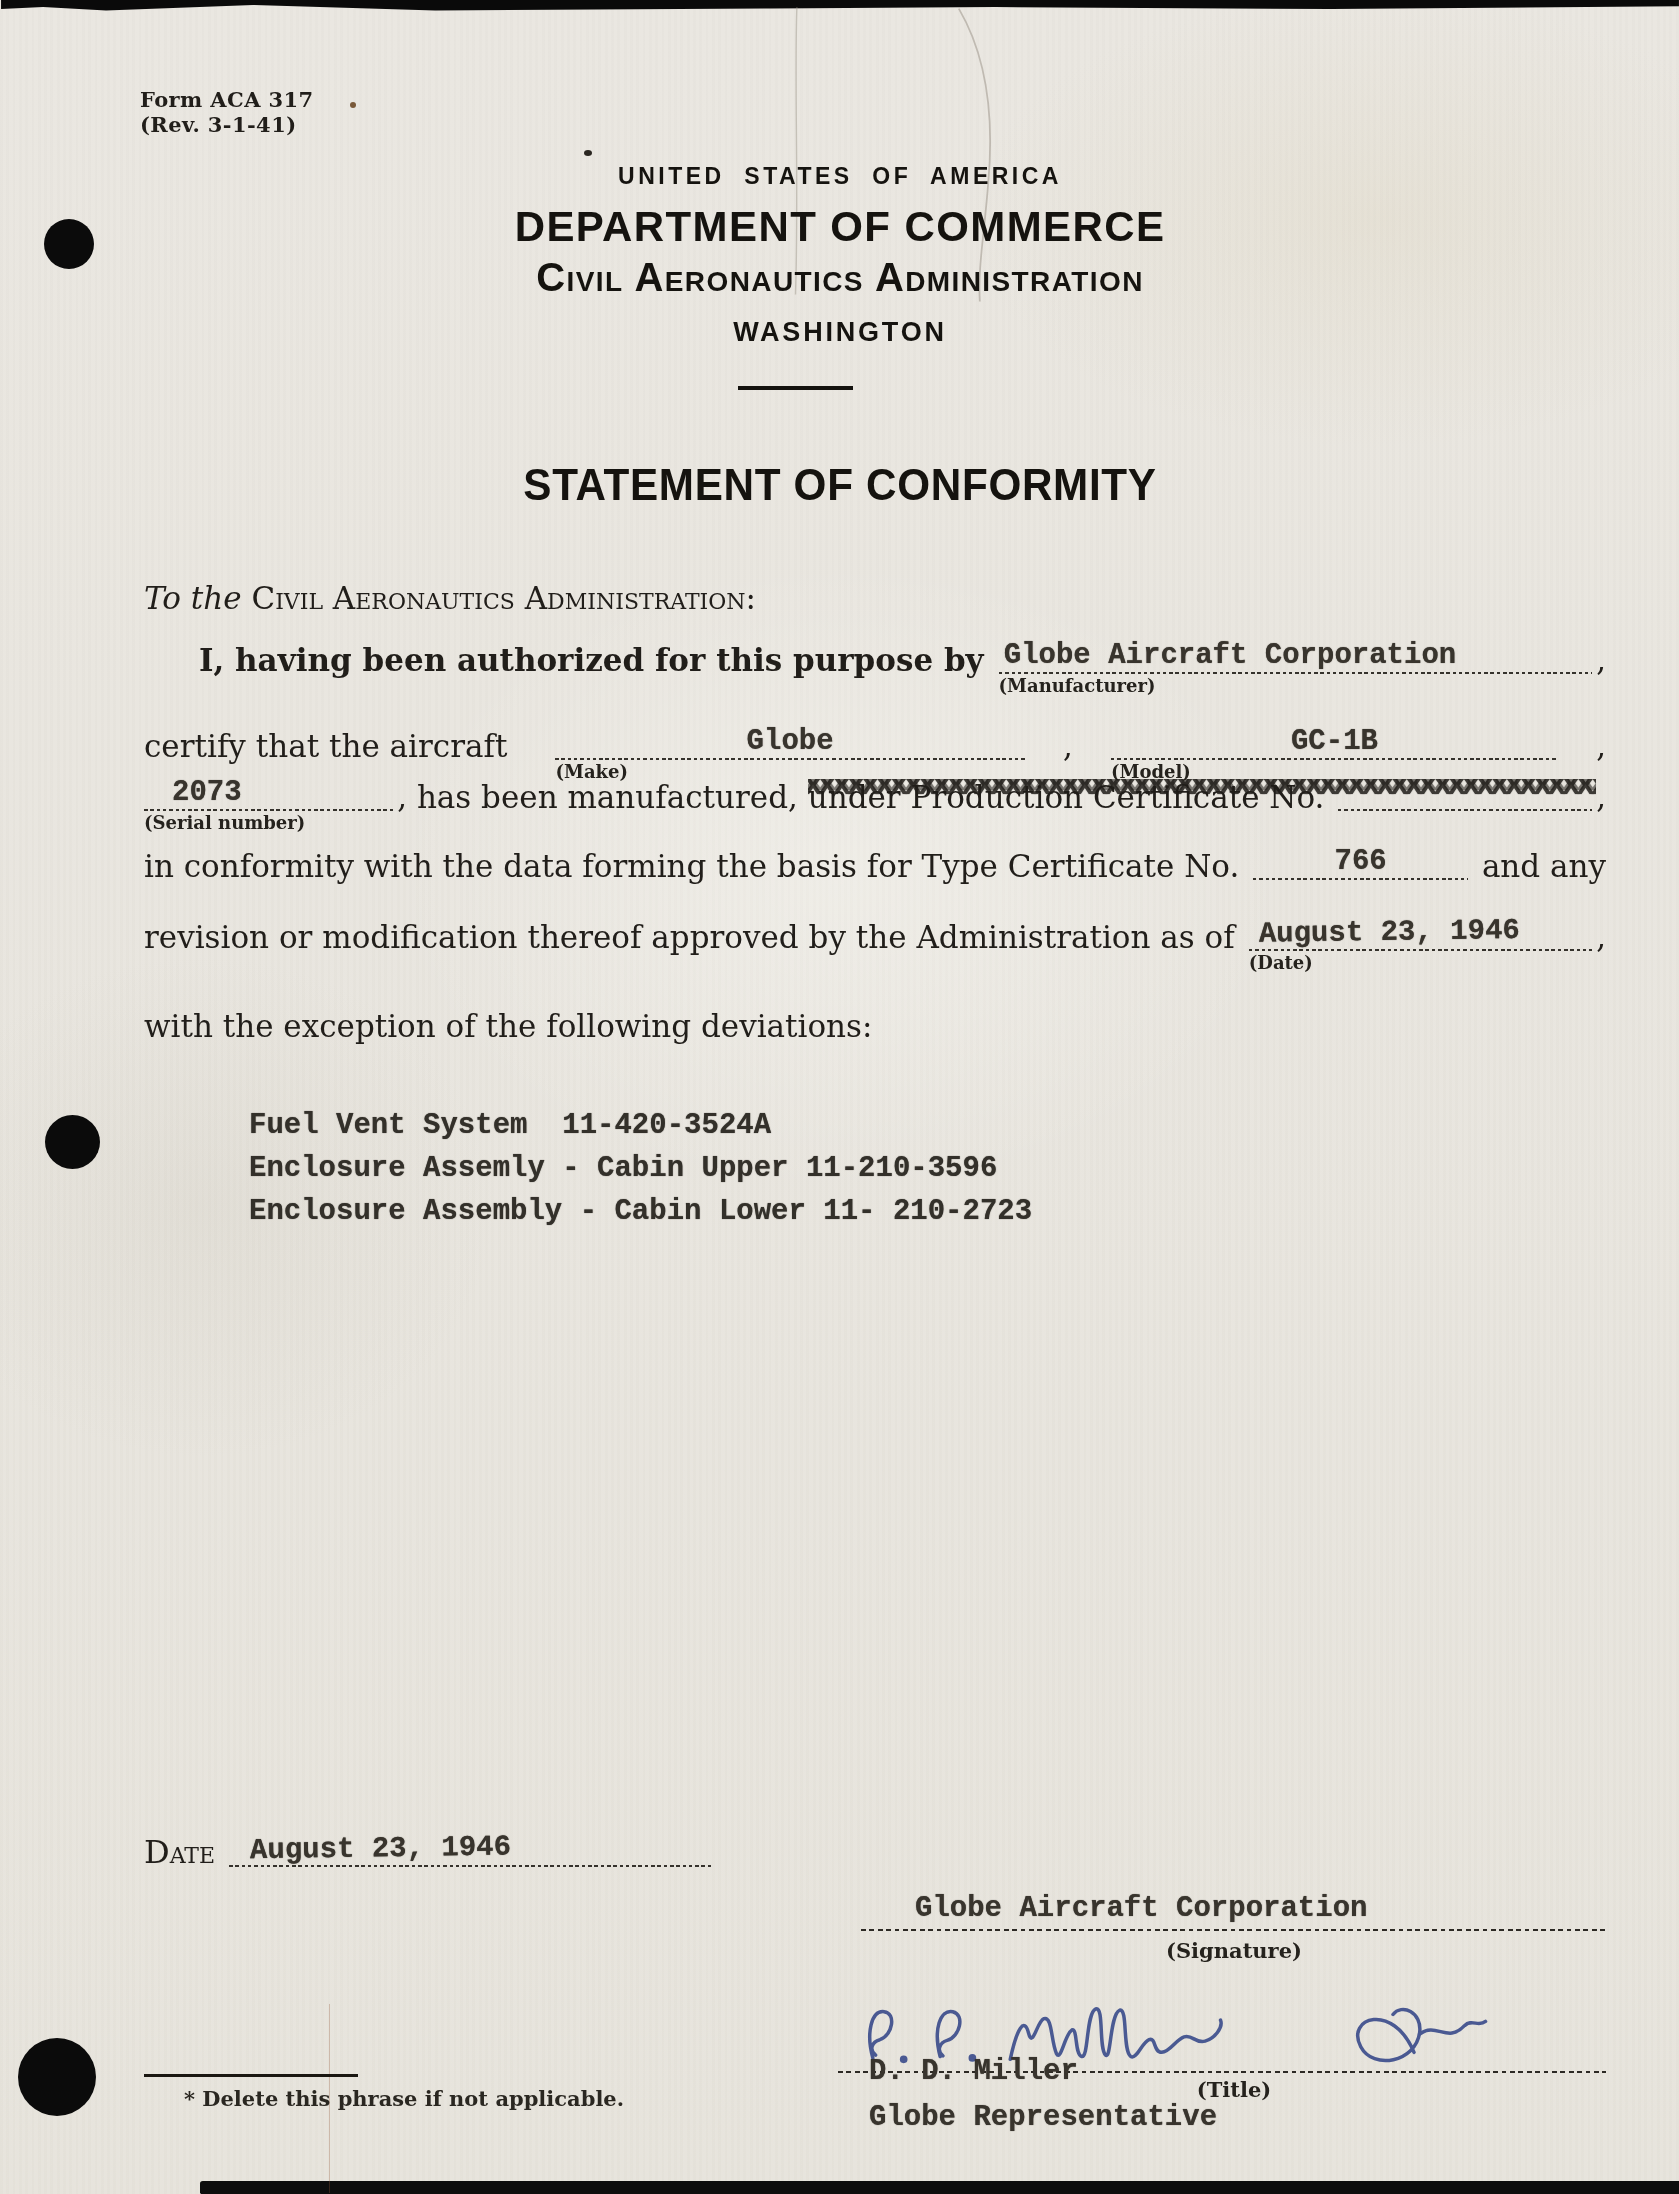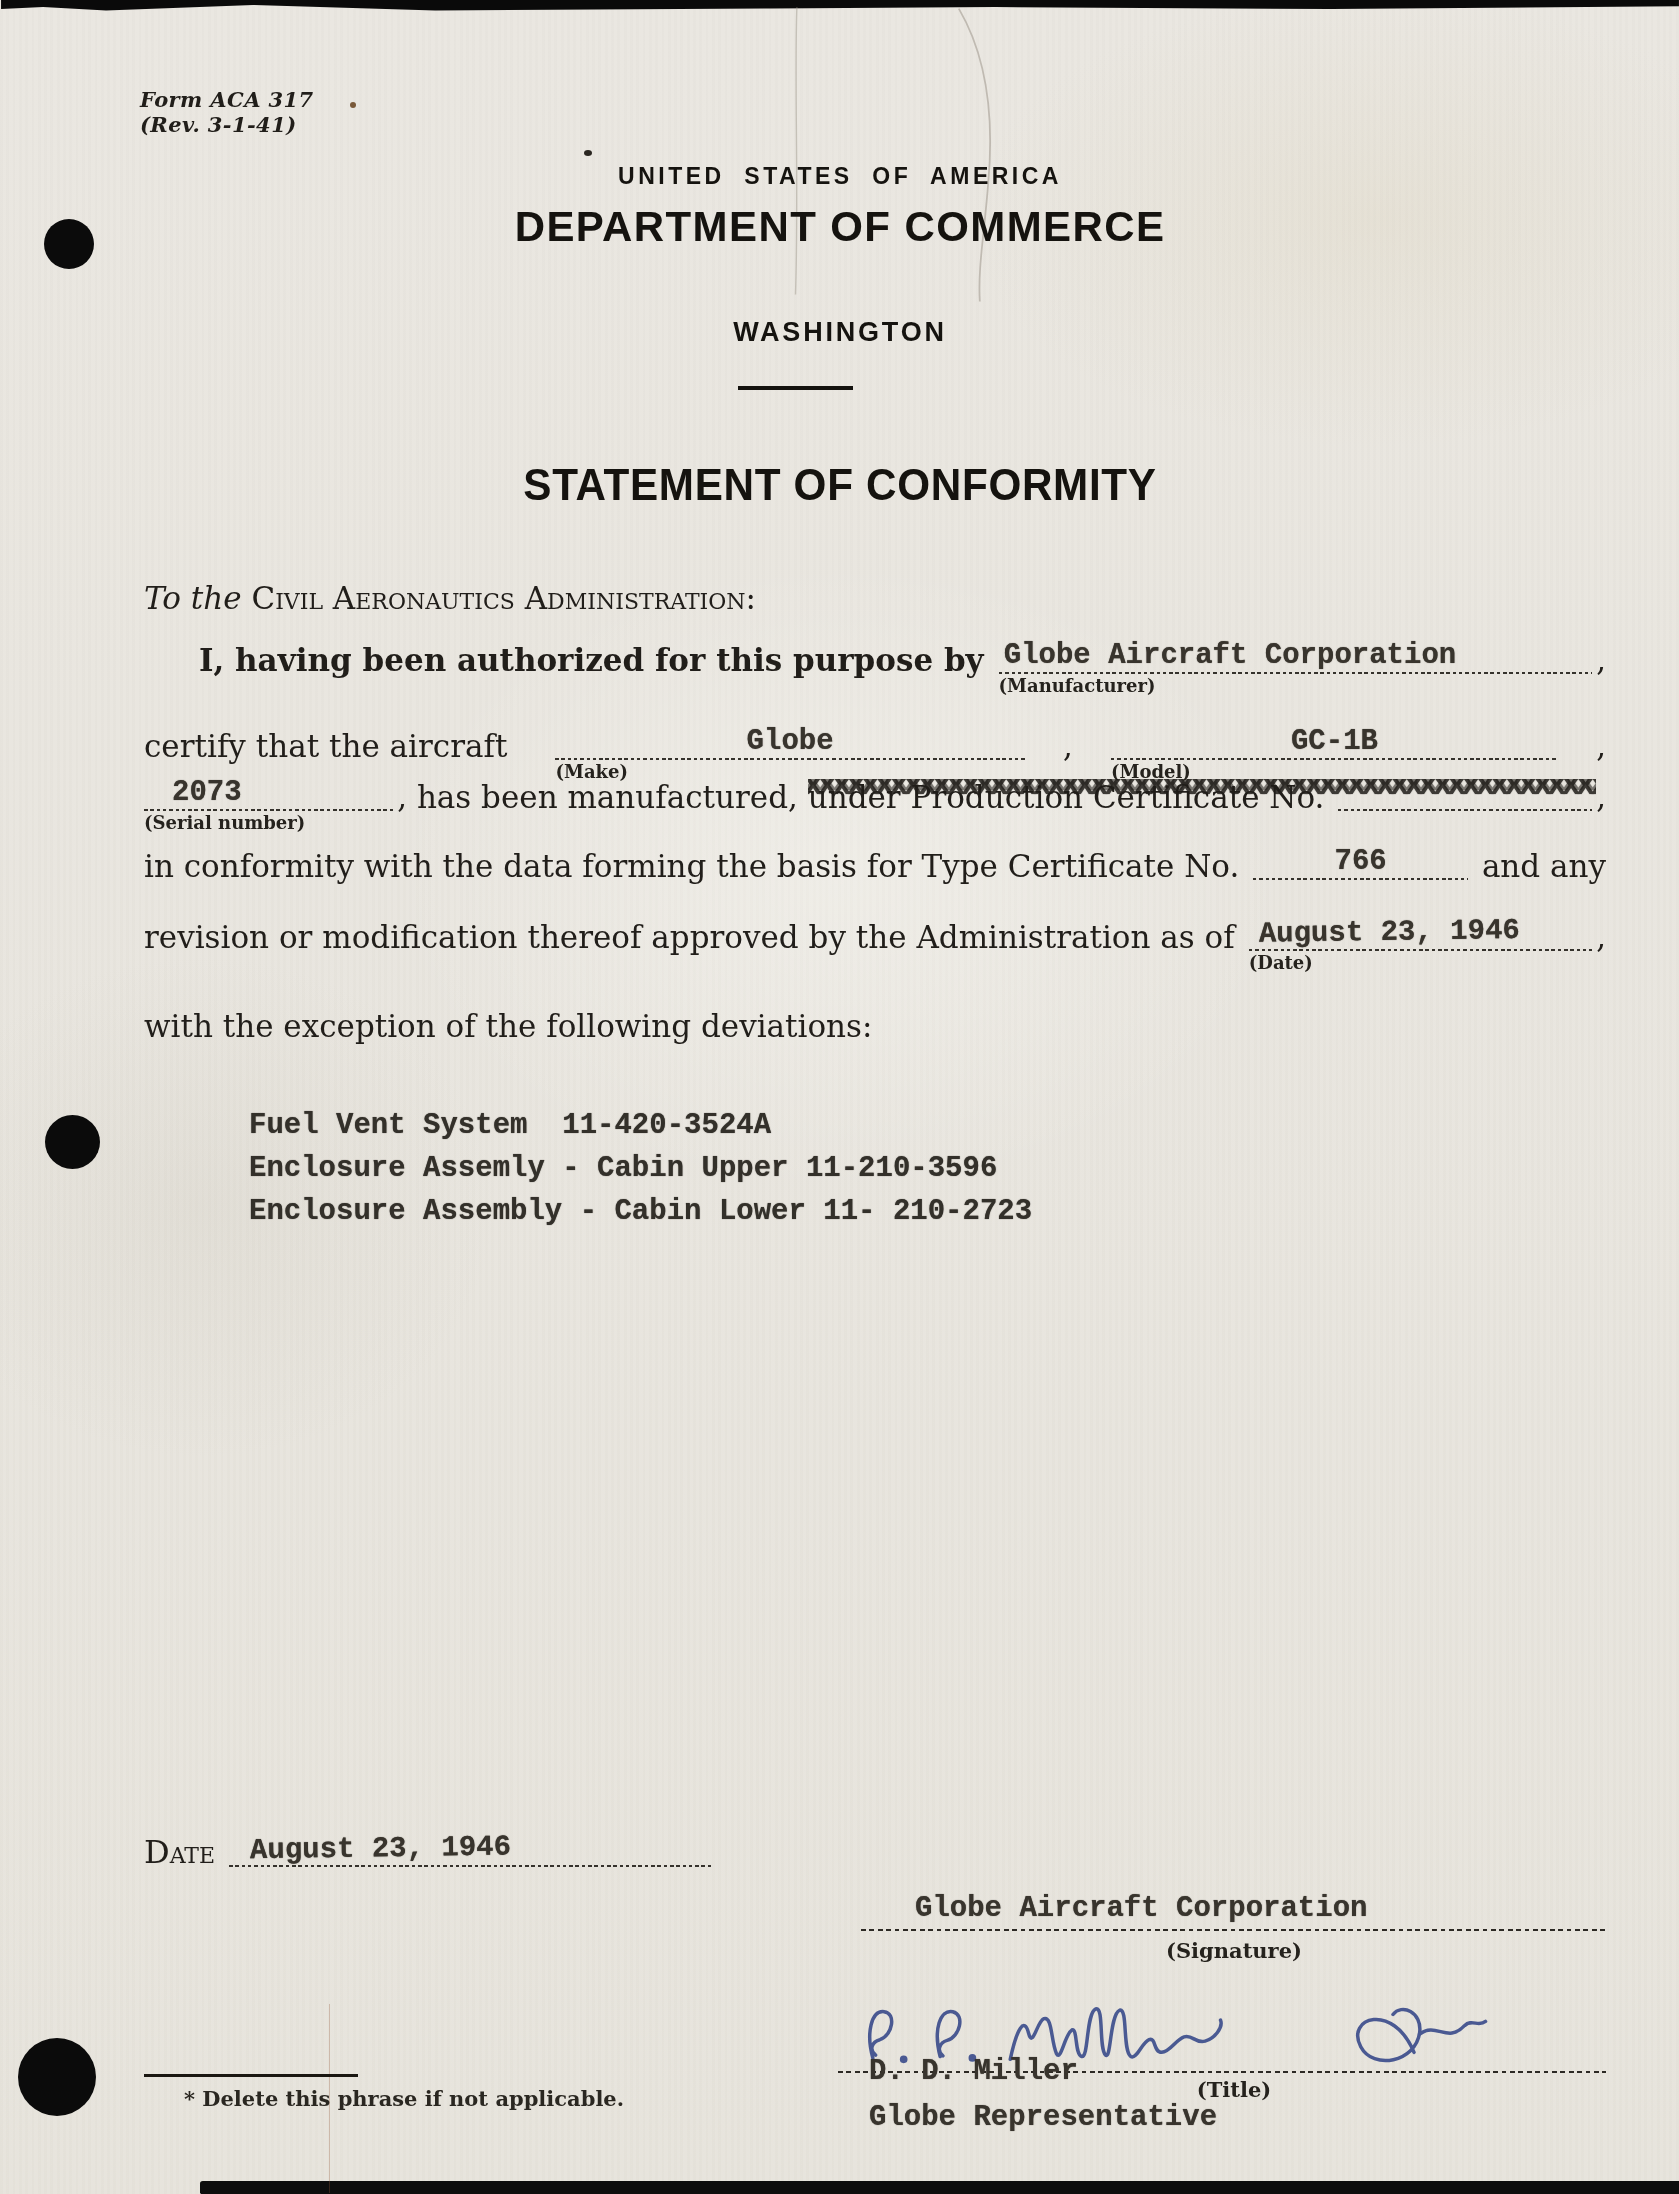--- a/index.html
+++ b/index.html
@@ -16,21 +16,21 @@
   .abs{position:absolute;}
   
   .punch{position:absolute;background:#0b0b0b;border-radius:50%;}
   .bottombar{position:absolute;left:200px;top:2181px;right:0;height:13.3px;background:#0d0d0d;border-radius:2.8px 0 0 1.4px;}
   .crease{position:absolute;pointer-events:none;}
   .speck{position:absolute;border-radius:50%;}
   
   .pt{white-space:pre;}
   .sc{font-variant:small-caps;}
   .it{font-style:italic;}
-  .formno{font-weight:bold;font-size:21px;line-height:24.5px;letter-spacing:0.4px;font-style:italic;}
+  .formno{font-weight:bold;font-size:21px;line-height:24.5px;letter-spacing:0.4px;}
   .hdr{left:0;right:0;text-align:center;font-family:"Liberation Sans","DejaVu Sans",sans-serif;font-weight:bold;color:#15130f;}
   .hdr1{top:163px;font-size:23px;letter-spacing:3.5px;word-spacing:9.8px;}
   .hdr2{top:203px;font-size:42px;letter-spacing:1.4px;}
   .hdr3{top:255px;font-size:40px;letter-spacing:1.4px;font-variant:small-caps;font-weight:700;}
   .hdr4{top:317px;font-size:27px;letter-spacing:2.8px;}
   .hrule{position:absolute;background:#14120e;}
   .title{top:460px;font-size:44px;letter-spacing:0.7px;transform:scaleX(.96);}
   
   .fline{position:absolute;left:144px;right:74px;display:flex;align-items:flex-end;height:49px;font-size:31px;}
   .blank{position:relative;align-self:stretch;margin:0 4.2px;}
@@ -81,20 +81,21 @@
   <div class="speck" style="left:584px;top:150px;width:8.4px;height:6.3px;background:#2a2620;"></div>
   <div class="crease" style="left:329px;top:2004px;width:1.4px;height:189px;background:rgba(150,90,60,.3);"></div>
 
   <div class="abs formno" style="left:140px;top:88px;">
     <div>Form ACA 317</div>
     <div>(Rev. 3-1-41)</div>
   </div>
 
   <div class="abs hdr hdr1">UNITED STATES OF AMERICA</div>
   <div class="abs hdr hdr2">DEPARTMENT OF COMMERCE</div>
+  <div class="abs hdr hdr3">Civil Aeronautics Administration</div>
   <div class="abs hdr hdr4">WASHINGTON</div>
   <div class="hrule" style="left:738px;top:386px;width:115px;height:3.5px;"></div>
 
   <div class="abs hdr title">STATEMENT OF CONFORMITY</div>
 
   <div class="abs" style="left:144px;top:580px;font-size:31px;">
     <span class="it pt">To the </span><span class="sc">Civil Aeronautics Administration:</span>
   </div>
 
   <div class="fline" style="top:629px;">

